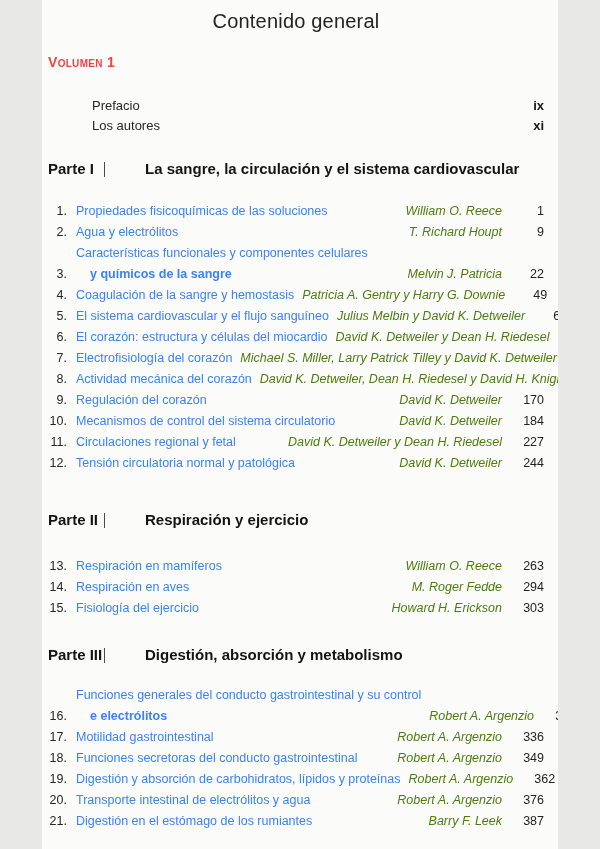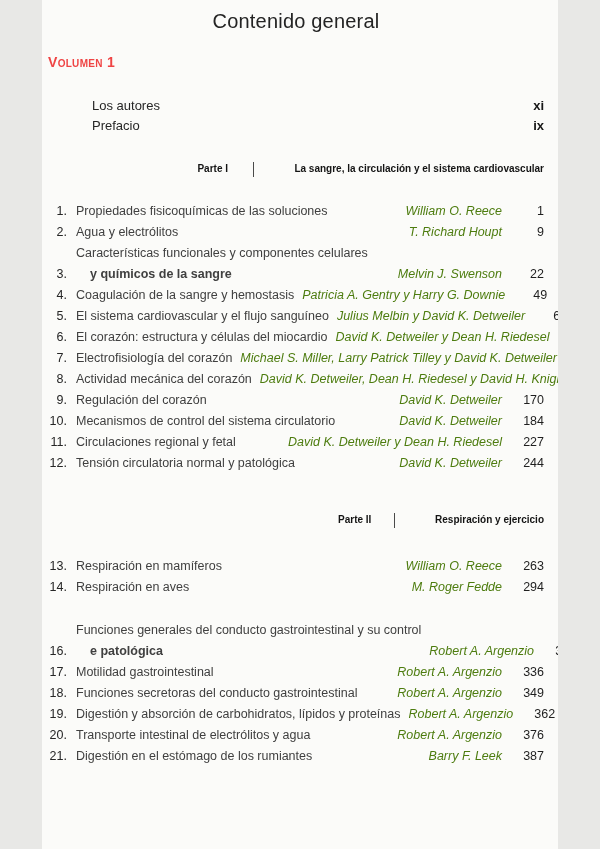--- a/index.html
+++ b/index.html
@@ -55,27 +55,26 @@
     margin-left: auto;
     font-weight: 700;
     color: #161616;
     min-width: 32px;
     text-align: right;
   }
 
   
   .part-heading {
     margin: 0;
-    font-size: 10px;
+    font-size: 15px;
     line-height: 16px;
     font-weight: 700;
     color: #141414;
     display: flex;
     align-items: center;
-    justify-content: flex-end;
   }
   .part-1 .part-heading { margin-top: 25px; }
   .part-2 .part-heading { margin-top: 38px; }
   .part-3 .part-heading { margin-top: 28px; }
   .part-label { display: inline-block; width: 56px; flex: 0 0 56px; }
   .part-sep {
     display: inline-block;
     width: 1px;
     height: 15px;
     background: #4a4a4a;
@@ -95,21 +94,21 @@
     white-space: nowrap;
   }
   .ch-num {
     flex: 0 0 19px;
     width: 19px;
     text-align: right;
     color: #262626;
   }
   .ch-title {
     margin-left: 9px;
-    color: #404040;
+    color: #3b82f6;
     white-space: normal;
   }
   .ch-line1, .ch-line2 { display: block; white-space: nowrap; }
   .ch-line2 { padding-left: 14px; font-weight: bold; }
   .ch-author {
     flex: 1 1 auto;
     margin-left: 8px;
     text-align: right;
     font-style: italic;
     color: #4d7c0f;
@@ -122,27 +121,27 @@
   }
 </style>
 </head>
 <body>
 
 <div class="page" style="background: rgb(251, 251, 249); color: rgb(31, 31, 31);">
   <h1 class="main-title">Contenido general</h1>
   <div class="volume">Volumen 1</div>
   <div class="front-matter" id="front-matter">
   <div class="fm-row">
+    <span class="fm-label">Prefacio</span>
+    <span class="fm-page">ix</span>
+  </div>
+
+  <div class="fm-row">
     <span class="fm-label">Los autores</span>
     <span class="fm-page">xi</span>
-  </div>
-
-  <div class="fm-row">
-    <span class="fm-label">Prefacio</span>
-    <span class="fm-page">ix</span>
   </div>
 </div>
   <div id="parts">
   <section class="part part-1">
     <h2 class="part-heading">
       <span class="part-label">Parte I</span>
       <span class="part-sep"></span>
       <span class="part-title">La sangre, la circulación y el sistema cardiovascular</span>
     </h2>
     <div class="chapters">
@@ -165,21 +164,21 @@
     <span class="ch-author">T. Richard Houpt</span>
     <span class="ch-page">9</span>
   </div>
 
   <div class="ch-row">
     <span class="ch-num">3.</span>
     <span class="ch-title">
       <span class="ch-line1">Características funcionales y componentes celulares</span>
       <span class="ch-line2">y químicos de la sangre</span>
     </span>
-    <span class="ch-author">Melvin J. Swenson</span>
+    <span class="ch-author">Melvin J. Patricia</span>
     <span class="ch-page">22</span>
   </div>
 
   <div class="ch-row">
     <span class="ch-num">4.</span>
     <span class="ch-title">
       <span class="ch-line1">Coagulación de la sangre y hemostasis</span>
 
     </span>
     <span class="ch-author">Patricia A. Gentry y Harry G. Downie</span>
@@ -288,30 +287,44 @@
   <div class="ch-row">
     <span class="ch-num">14.</span>
     <span class="ch-title">
       <span class="ch-line1">Respiración en aves</span>
 
     </span>
     <span class="ch-author">M. Roger Fedde</span>
     <span class="ch-page">294</span>
   </div>
 
+  <div class="ch-row">
+    <span class="ch-num">15.</span>
+    <span class="ch-title">
+      <span class="ch-line1">Fisiología del ejercicio</span>
+
+    </span>
+    <span class="ch-author">Howard H. Erickson</span>
+    <span class="ch-page">303</span>
+  </div>
 </div>
   </section>
 
   <section class="part part-3">
+    <h2 class="part-heading">
+      <span class="part-label">Parte III</span>
+      <span class="part-sep"></span>
+      <span class="part-title">Digestión, absorción y metabolismo</span>
+    </h2>
     <div class="chapters">
   <div class="ch-row">
     <span class="ch-num">16.</span>
     <span class="ch-title">
       <span class="ch-line1">Funciones generales del conducto gastrointestinal y su control</span>
-      <span class="ch-line2">e patológica</span>
+      <span class="ch-line2">e electrólitos</span>
     </span>
     <span class="ch-author">Robert A. Argenzio</span>
     <span class="ch-page">325</span>
   </div>
 
   <div class="ch-row">
     <span class="ch-num">17.</span>
     <span class="ch-title">
       <span class="ch-line1">Motilidad gastrointestinal</span>
 

